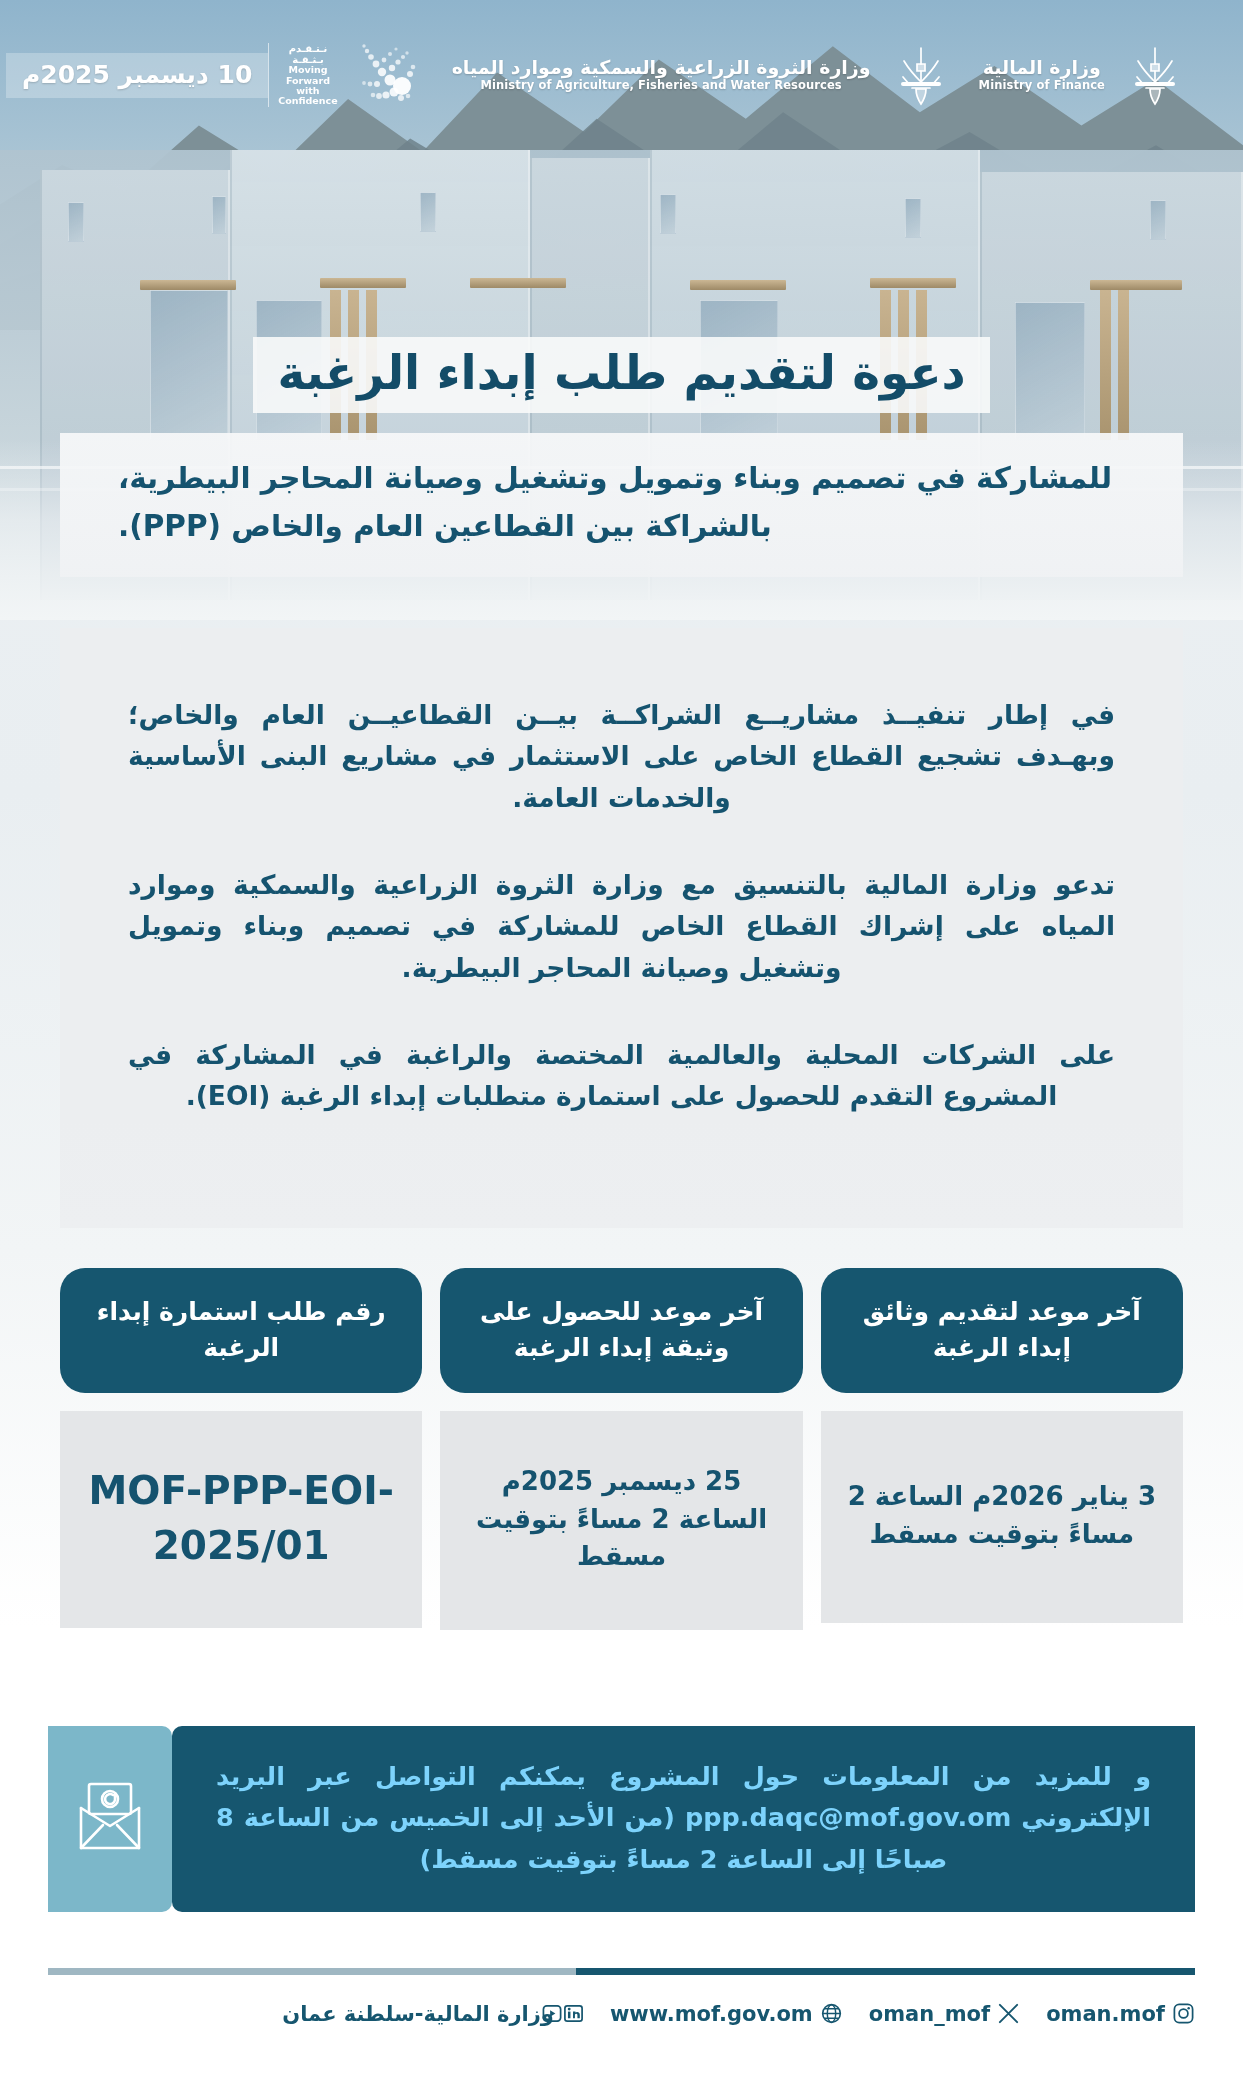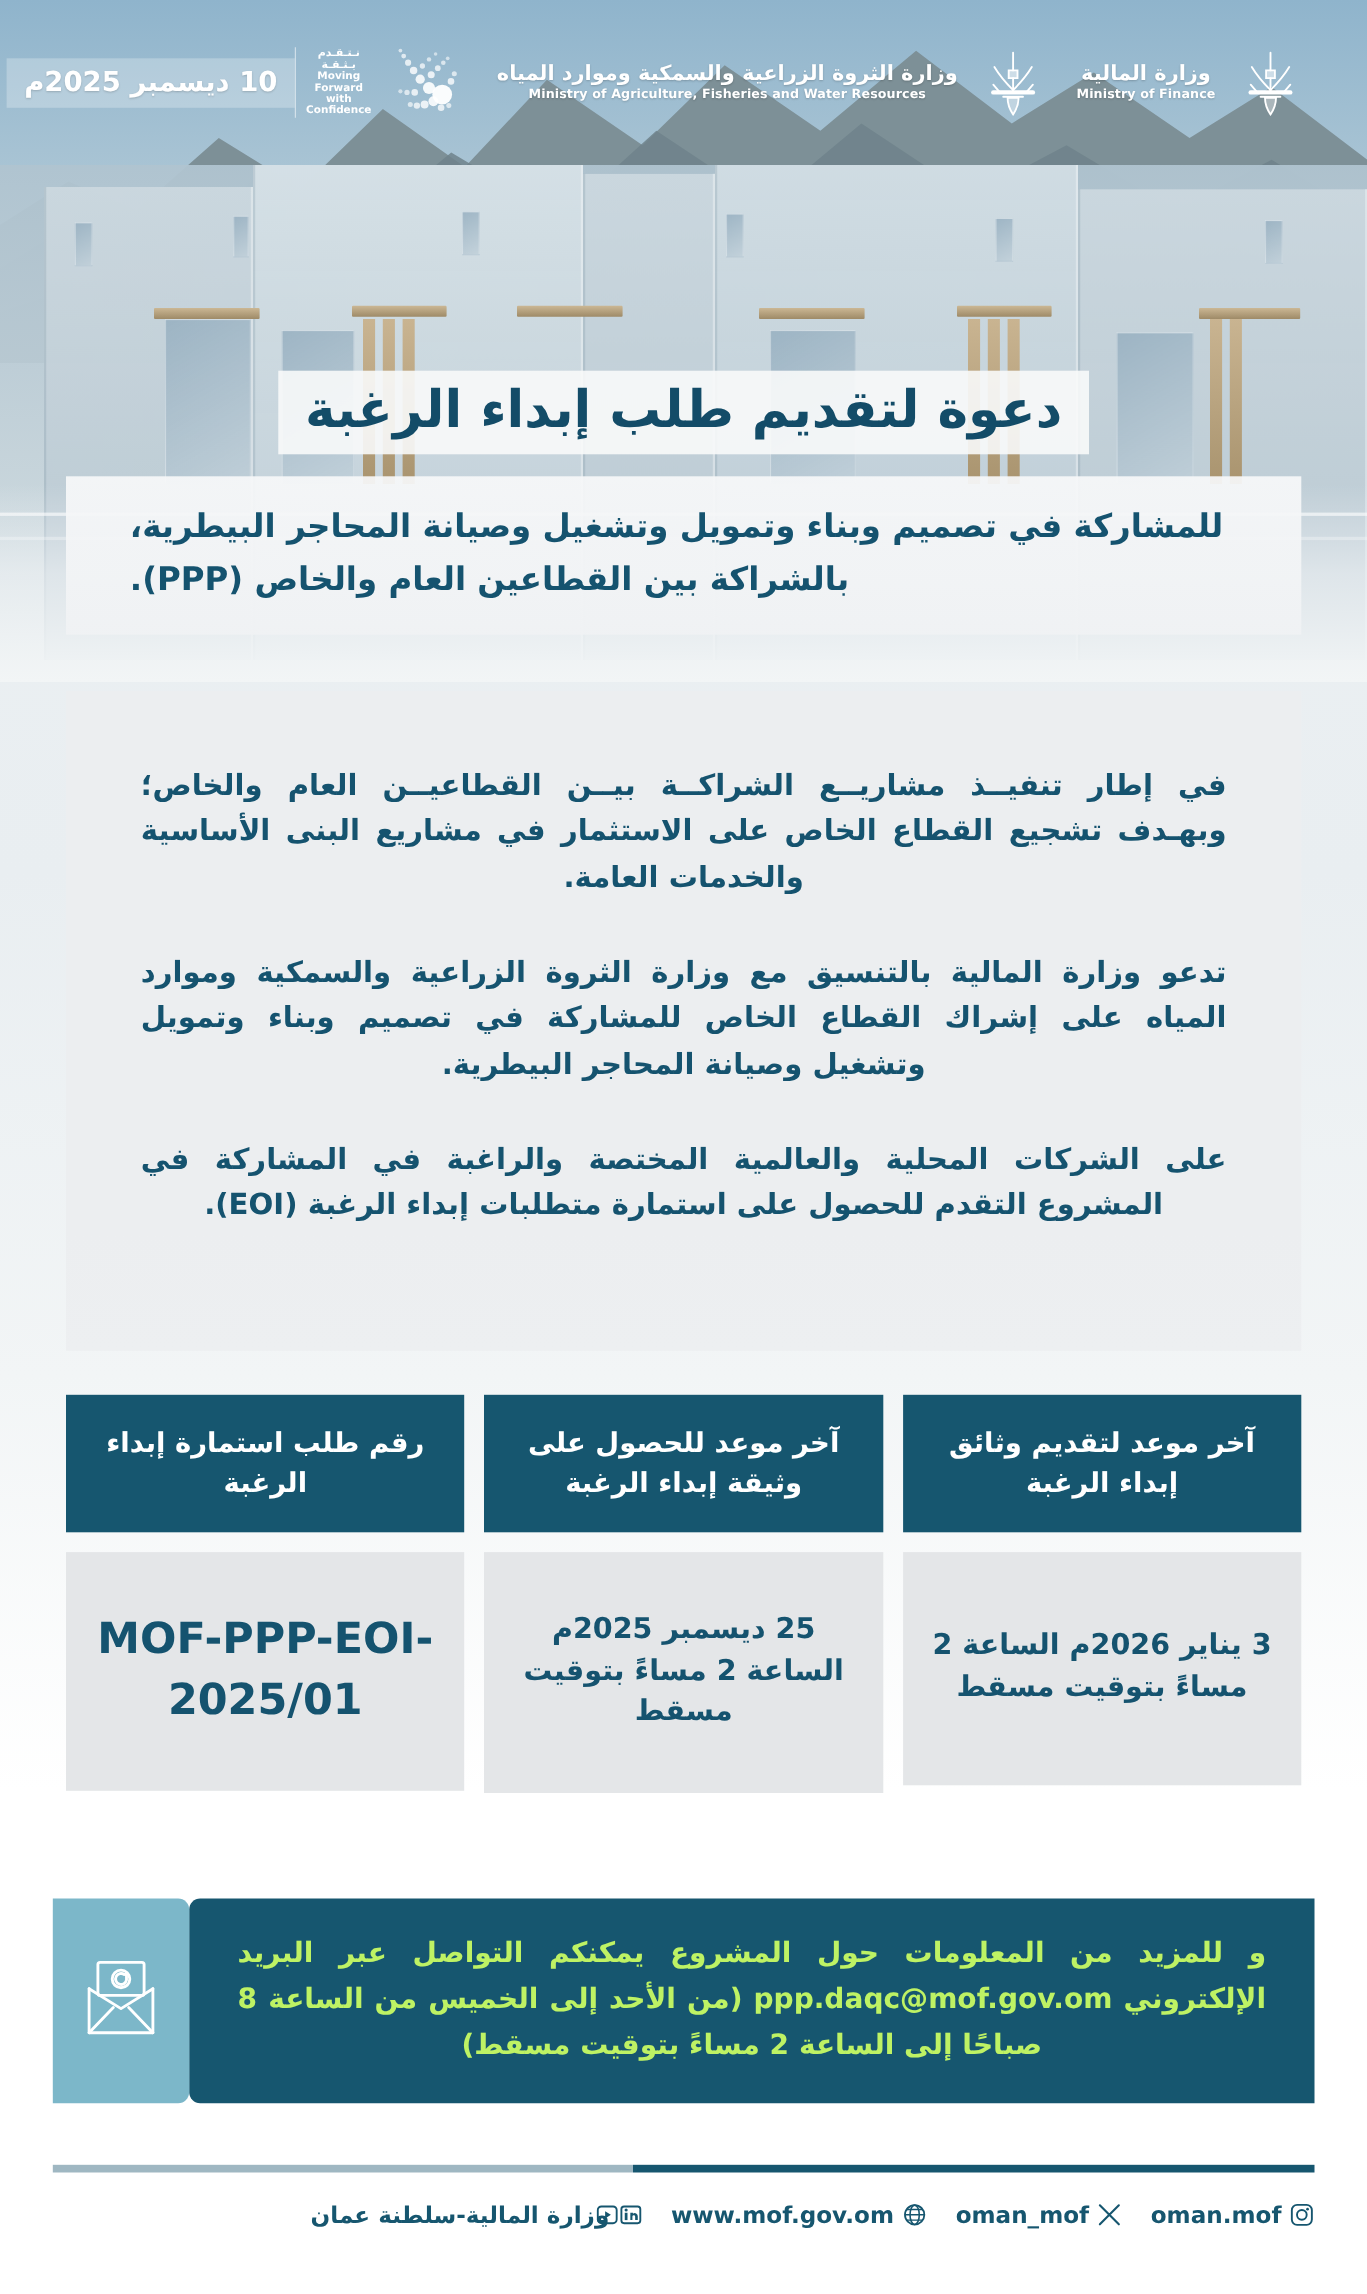--- a/index.html
+++ b/index.html
@@ -238,20 +238,21 @@
     color: #ffffff;
     font-size: 25px;
     font-weight: 700;
     line-height: 1.42;
     text-align: center;
     padding: 26px 14px 28px;
     min-height: 118px;
     display: flex;
     align-items: center;
     justify-content: center;
+    border-radius: 25px;
   }
   .card-body {
     background: #e4e6e8;
     color: #15536f;
     font-size: 26px;
     font-weight: 700;
     line-height: 1.45;
     text-align: center;
     padding: 52px 14px 54px;
     min-height: 212px;
@@ -272,21 +273,21 @@
     top: 1726px; left: 48px;
     width: 1147px;
     display: flex;
     flex-direction: row;
     align-items: stretch;
     gap: 0;
   }
   .contact-text {
     flex: 1;
     background: #16566f;
-    color: #bef264;
+    color: #7dd3fc;
     font-size: 25.5px;
     font-weight: 700;
     line-height: 1.62;
     text-align: justify;
     text-align-last: center;
     padding: 30px 44px 32px;
     display: flex;
     align-items: center;
     border-radius: 10px 0 0 10px;
   }

